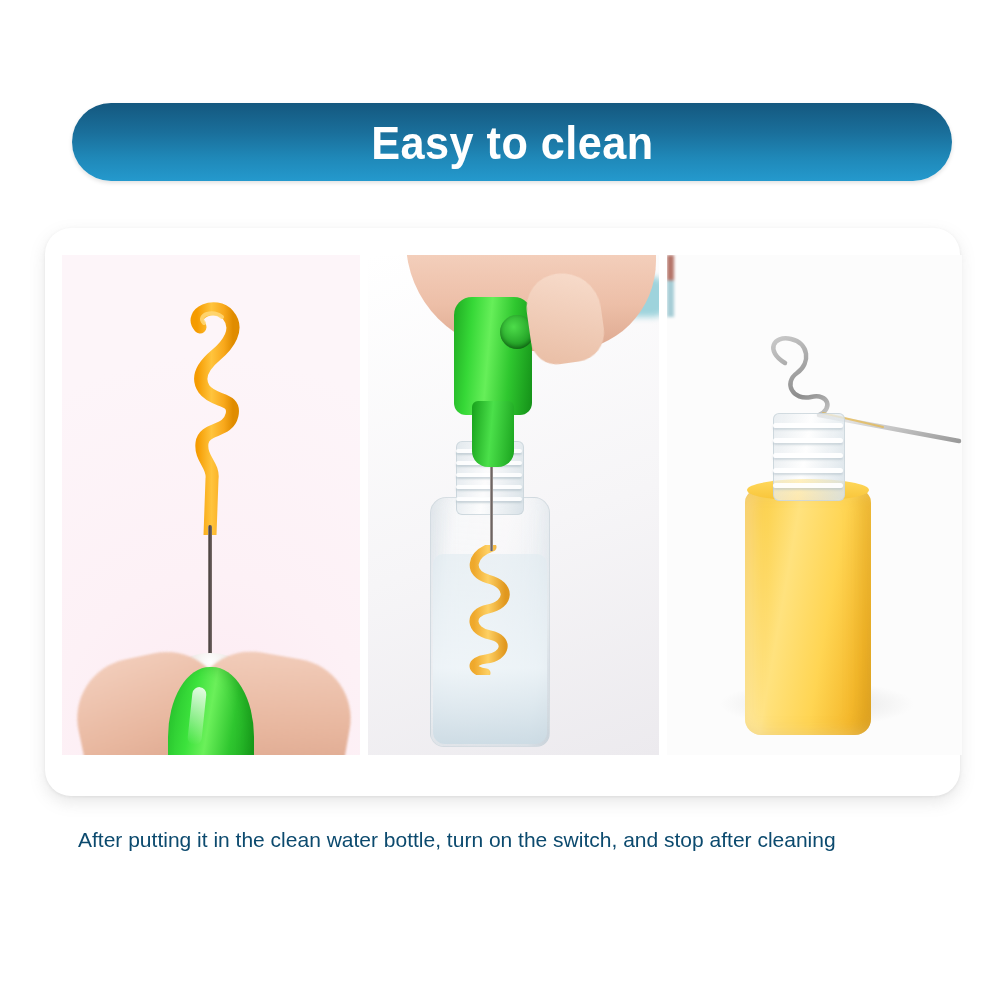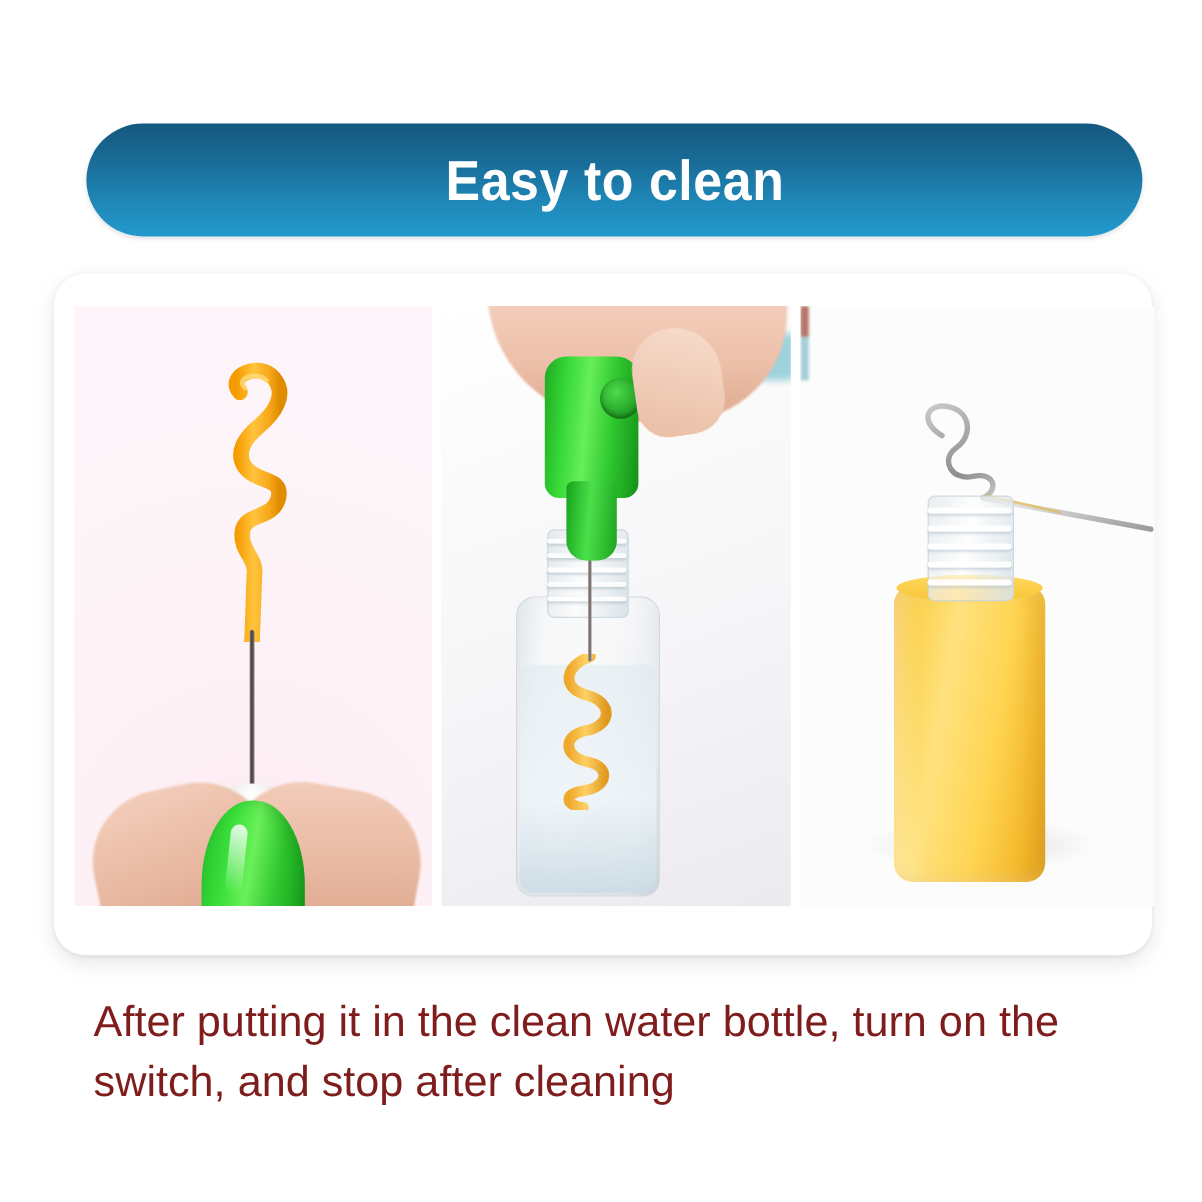--- a/index.html
+++ b/index.html
@@ -15,21 +15,21 @@
     font-family: "Liberation Sans", sans-serif;
     -webkit-font-smoothing: antialiased;
   }
 
   
   .banner {
     position: absolute;
     left: 72px;
     top: 103px;
     width: 880px;
-    height: 94px;
+    height: 78px;
     border-radius: 47px;
     background: linear-gradient(180deg, #14587f 0%, #1a6f9b 38%, #1f88b8 70%, #2499cd 100%);
     box-shadow: 0 2px 4px rgba(0,0,0,0.12);
     display: flex;
     align-items: center;
     justify-content: center;
   }
   .banner-title {
     color: #ffffff;
     font-size: 47px;
@@ -249,22 +249,22 @@
     position:absolute; left:96px; top:74px;
     width:200px; height:120px;
   }
 
   
   .caption {
     position: absolute;
     left: 78px;
     top: 826px;
     width: 840px;
-    color: #7f1d1d;
-    font-size: 36px;
+    color: #0c4a6e;
+    font-size: 21px;
     line-height: 1.38;
     font-weight: normal;
     font-family: "Liberation Sans Narrow", "Liberation Sans", sans-serif;
   }
 </style>
 </head>
 <body>
 
 <div class="banner">
   <div class="banner-title">Easy to clean</div>

